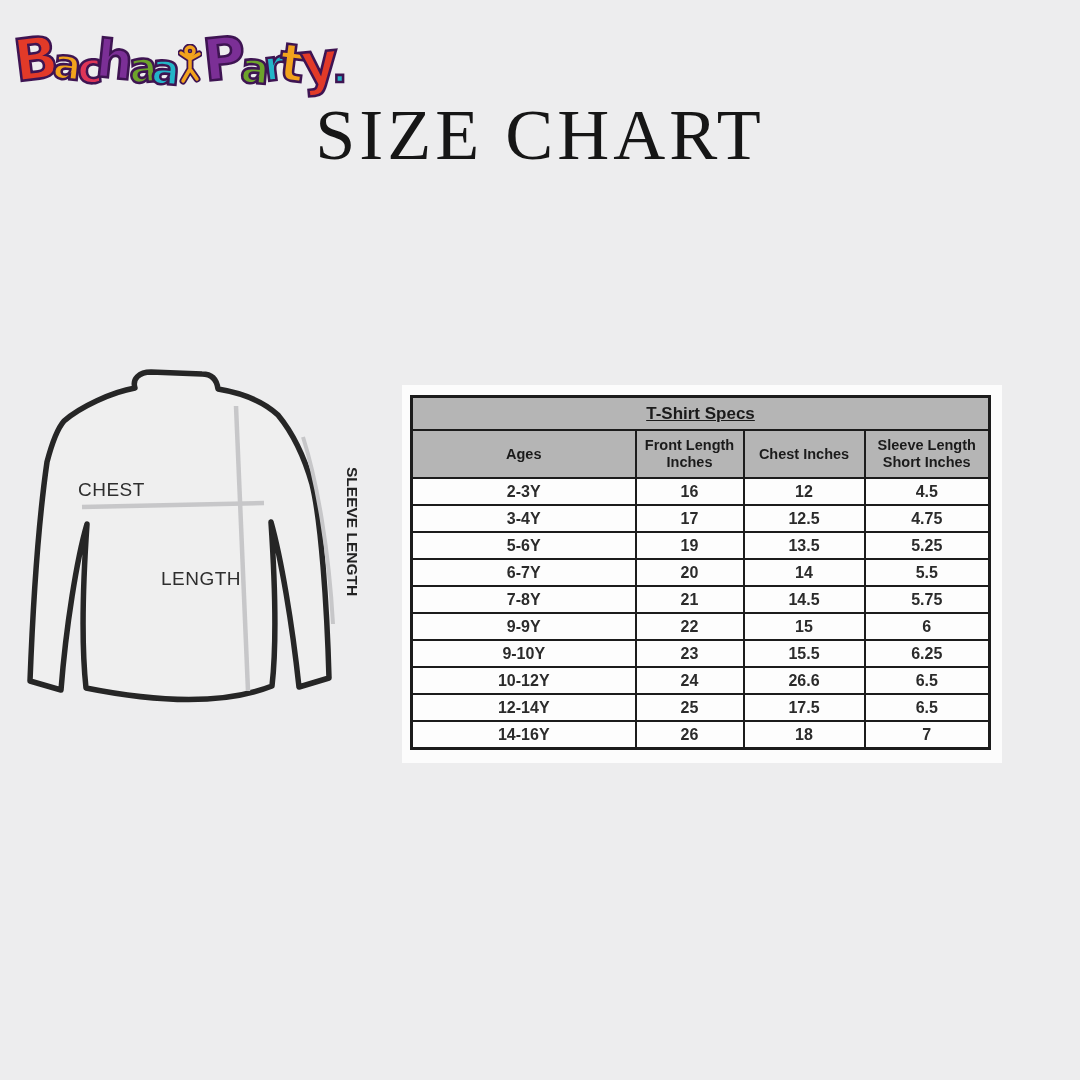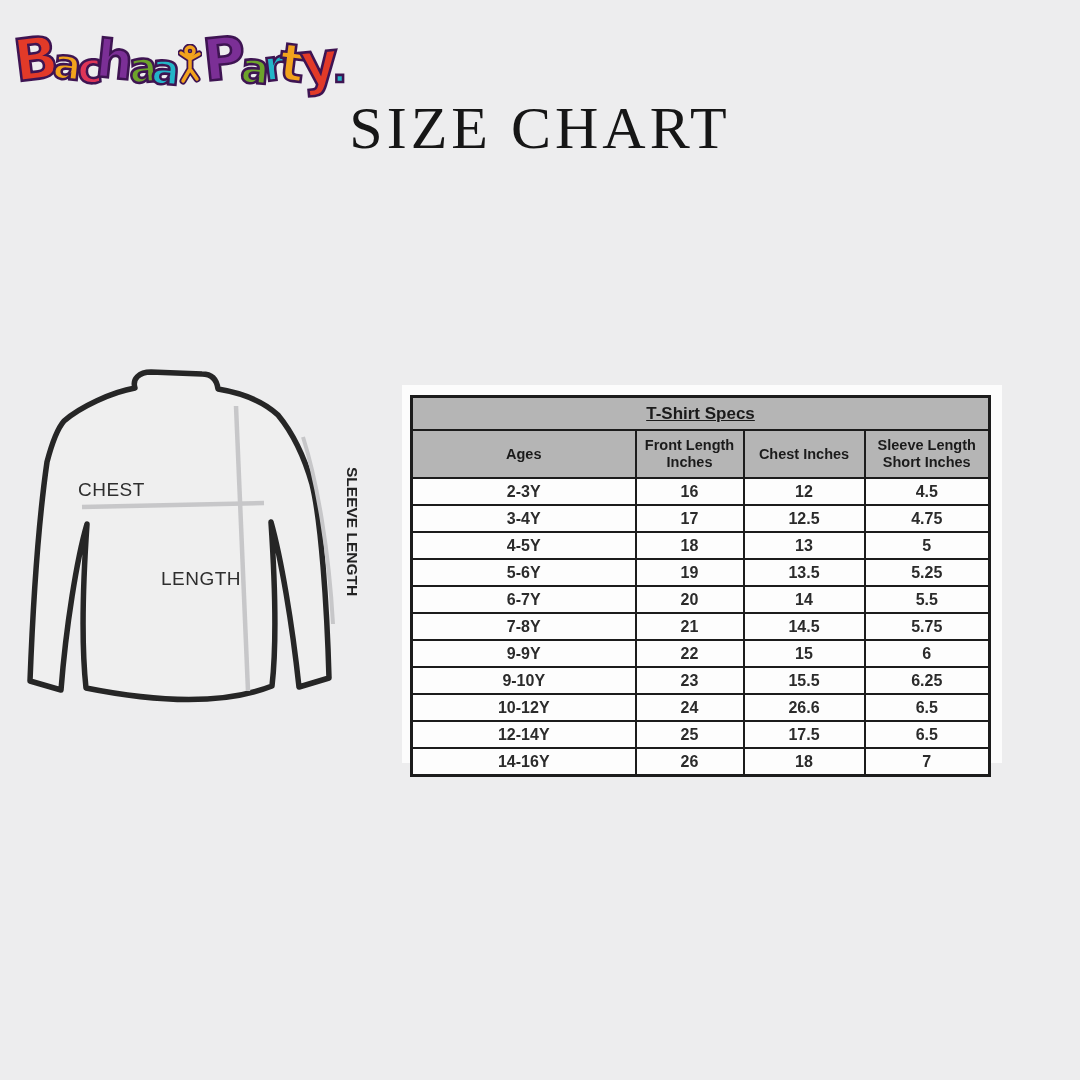--- a/index.html
+++ b/index.html
@@ -20,21 +20,21 @@
     -webkit-text-stroke:2.6px #3e1452;
     display:inline-block; margin-right:-5px;
   }
   .logo-kid { display:inline-block; margin:0 1px -2px 3px; }
 
   
   .page-title {
     position:absolute; left:0; top:94px; width:1080px;
     text-align:center;
     font-family:"Liberation Serif", serif;
-    font-size:60px; letter-spacing:4px; color:#161616;
+    font-size:72px; letter-spacing:4px; color:#161616;
   }
 
   
   .figure { position:absolute; left:20px; top:360px; }
 
   
   .table-panel {
     position:absolute; left:402px; top:385px; width:600px; height:378px;
     background:#fcfcfc;
   }
@@ -169,26 +169,20 @@
             <td class="cell">12</td>
             <td class="cell">4.5</td>
           </tr>
           <tr>
             <td class="cell">3-4Y</td>
             <td class="cell">17</td>
             <td class="cell">12.5</td>
             <td class="cell">4.75</td>
           </tr>
           <tr>
-            <td class="cell">4-5Y</td>
-            <td class="cell">18</td>
-            <td class="cell">13</td>
-            <td class="cell">5</td>
-          </tr>
-          <tr>
             <td class="cell">5-6Y</td>
             <td class="cell">19</td>
             <td class="cell">13.5</td>
             <td class="cell">5.25</td>
           </tr>
           <tr>
             <td class="cell">6-7Y</td>
             <td class="cell">20</td>
             <td class="cell">14</td>
             <td class="cell">5.5</td>

